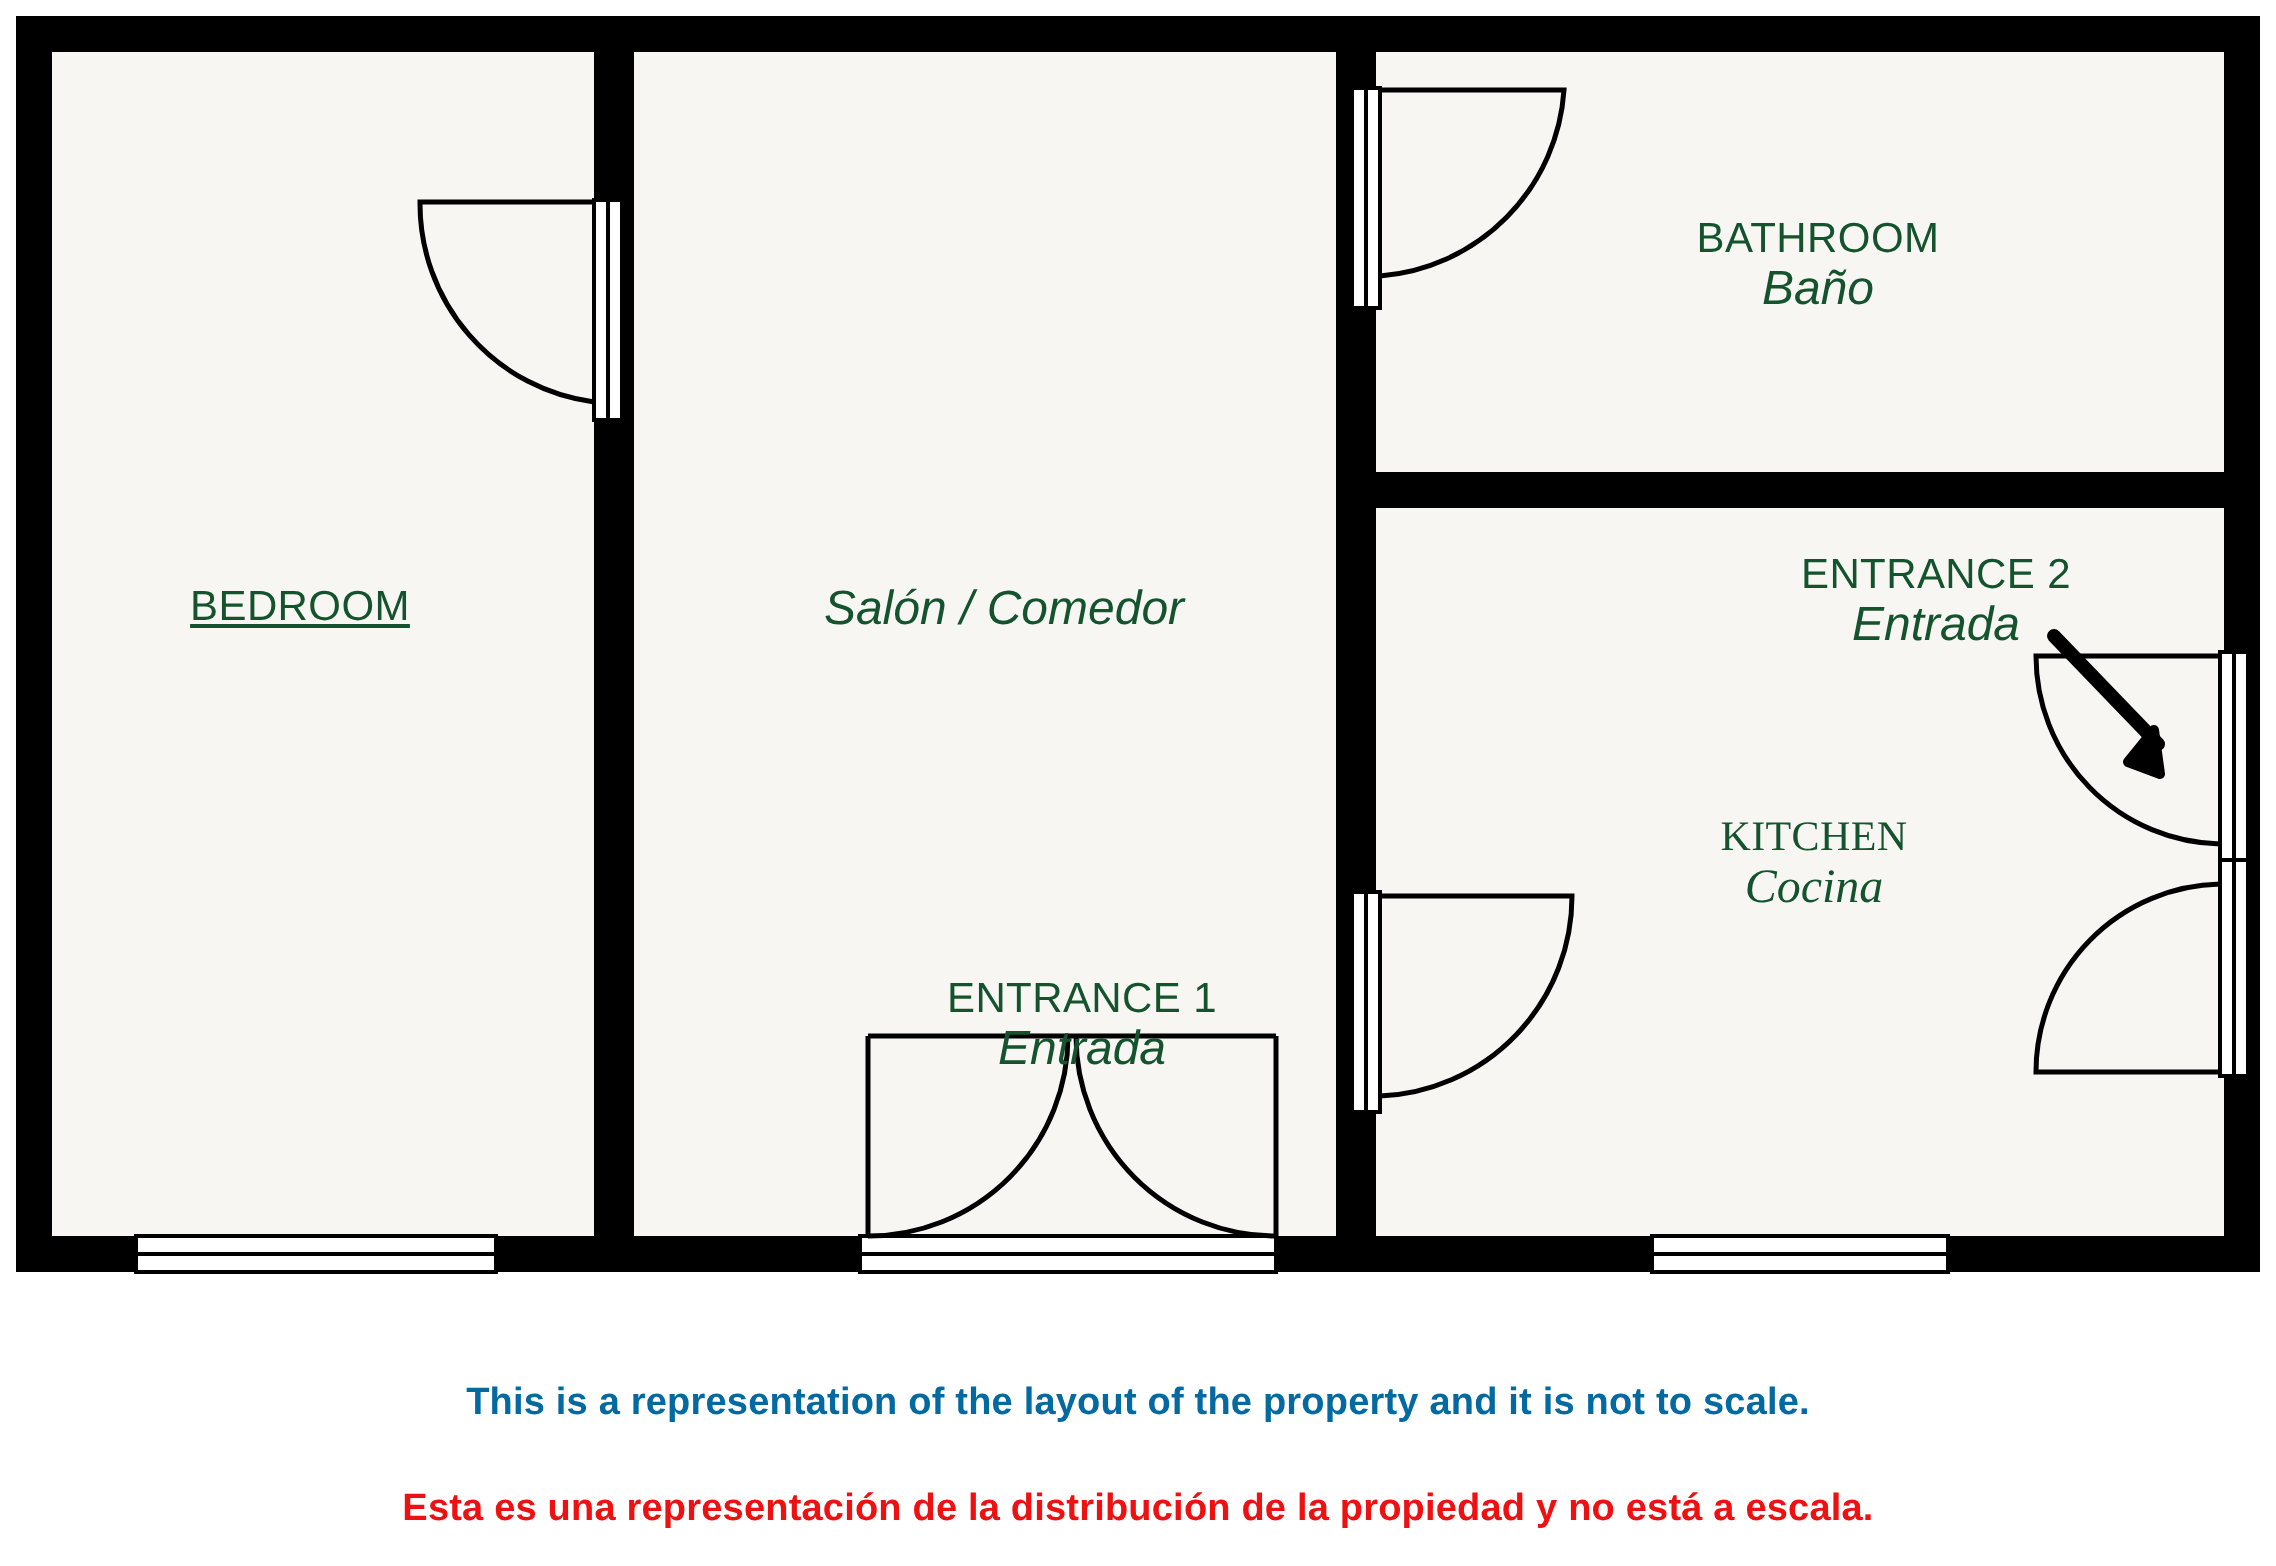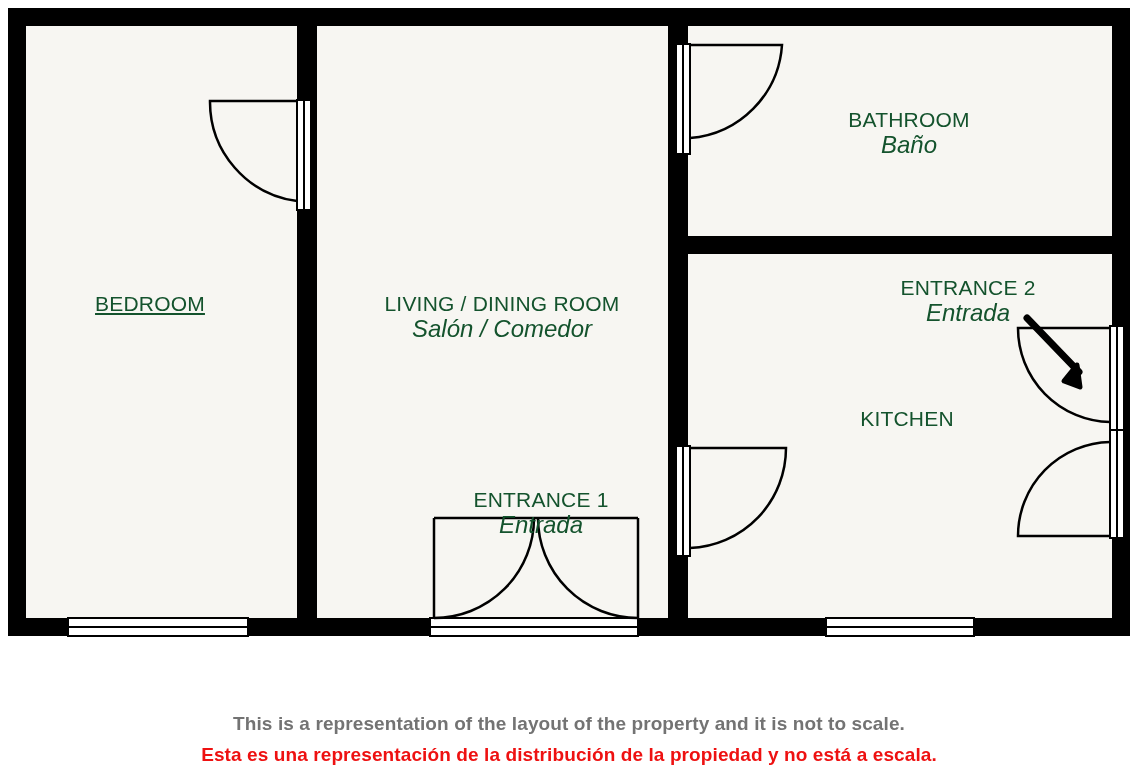--- a/index.html
+++ b/index.html
@@ -40,21 +40,21 @@
   }
   .disclaimer {
     position: absolute;
     left: 0;
     width: 1138px;
     text-align: center;
     font-weight: bold;
     font-size: 19px;
     letter-spacing: 0.1px;
   }
-  .disclaimer-en { top: 713px; color: #737373; }
+  .disclaimer-en { top: 691px; color: #0369a1; }
   .disclaimer-es { top: 744px; color: #ee1111; }
 </style>
 </head>
 <body>
 
 <svg id="floorplan" viewBox="0 0 1138 783" xmlns="http://www.w3.org/2000/svg">
 
   <rect x="8" y="8" width="1122" height="628" fill="#f7f6f2"></rect>
 
   <g fill="#000000">
@@ -132,31 +132,31 @@
     <path d="M 1027 318 L 1079 372" stroke="#000000" stroke-width="7" fill="none" stroke-linecap="round"></path>
     <path d="M 1064 381 L 1080 387 L 1077 365 Z" fill="#000000" stroke="#000000" stroke-width="5" stroke-linejoin="round"></path>
   </g>
 </svg>
 
 <div class="label-block" style="left:50px; top:292px; width:200px;text-decoration:underline;">
   <div class="label-en">BEDROOM</div>
 </div>
 
 <div class="label-block" style="left:332px; top:292px; width:340px;">
-  <div class="label-en">LIVING / DINING ROOM</div>
   <div class="label-es">Salón / Comedor</div>
 </div>
 
 <div class="label-block" style="left:789px; top:108px; width:240px;">
   <div class="label-en">BATHROOM</div>
   <div class="label-es">Baño</div>
 </div>
 
-<div class="label-block" style="left:787px; top:407px; width:240px;">
+<div class="label-block" style="left:787px; top:407px; width:240px;font-family:Liberation Serif, serif;">
   <div class="label-en">KITCHEN</div>
+  <div class="label-es">Cocina</div>
 </div>
 
 <div class="label-block" style="left:421px; top:488px; width:240px;">
   <div class="label-en">ENTRANCE 1</div>
   <div class="label-es">Entrada</div>
 </div>
 
 <div class="label-block" style="left:848px; top:276px; width:240px;">
   <div class="label-en">ENTRANCE 2</div>
   <div class="label-es">Entrada</div>

